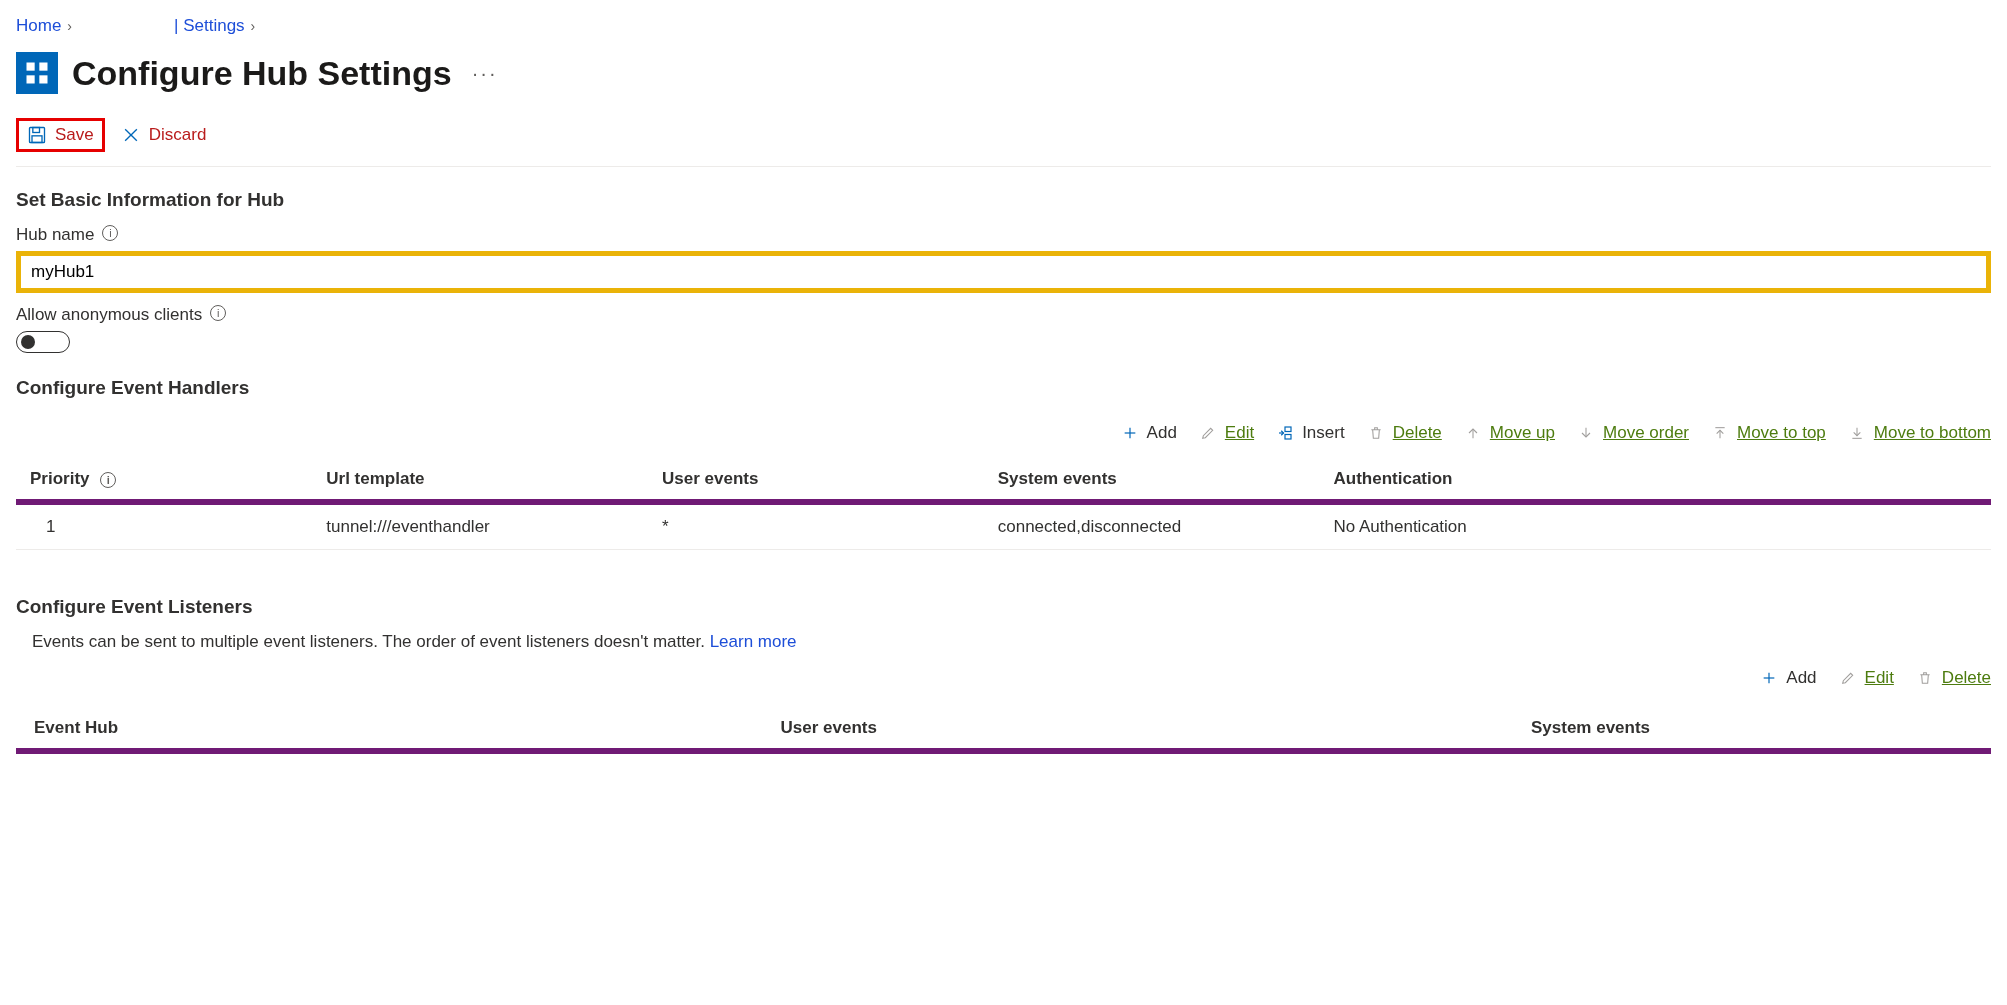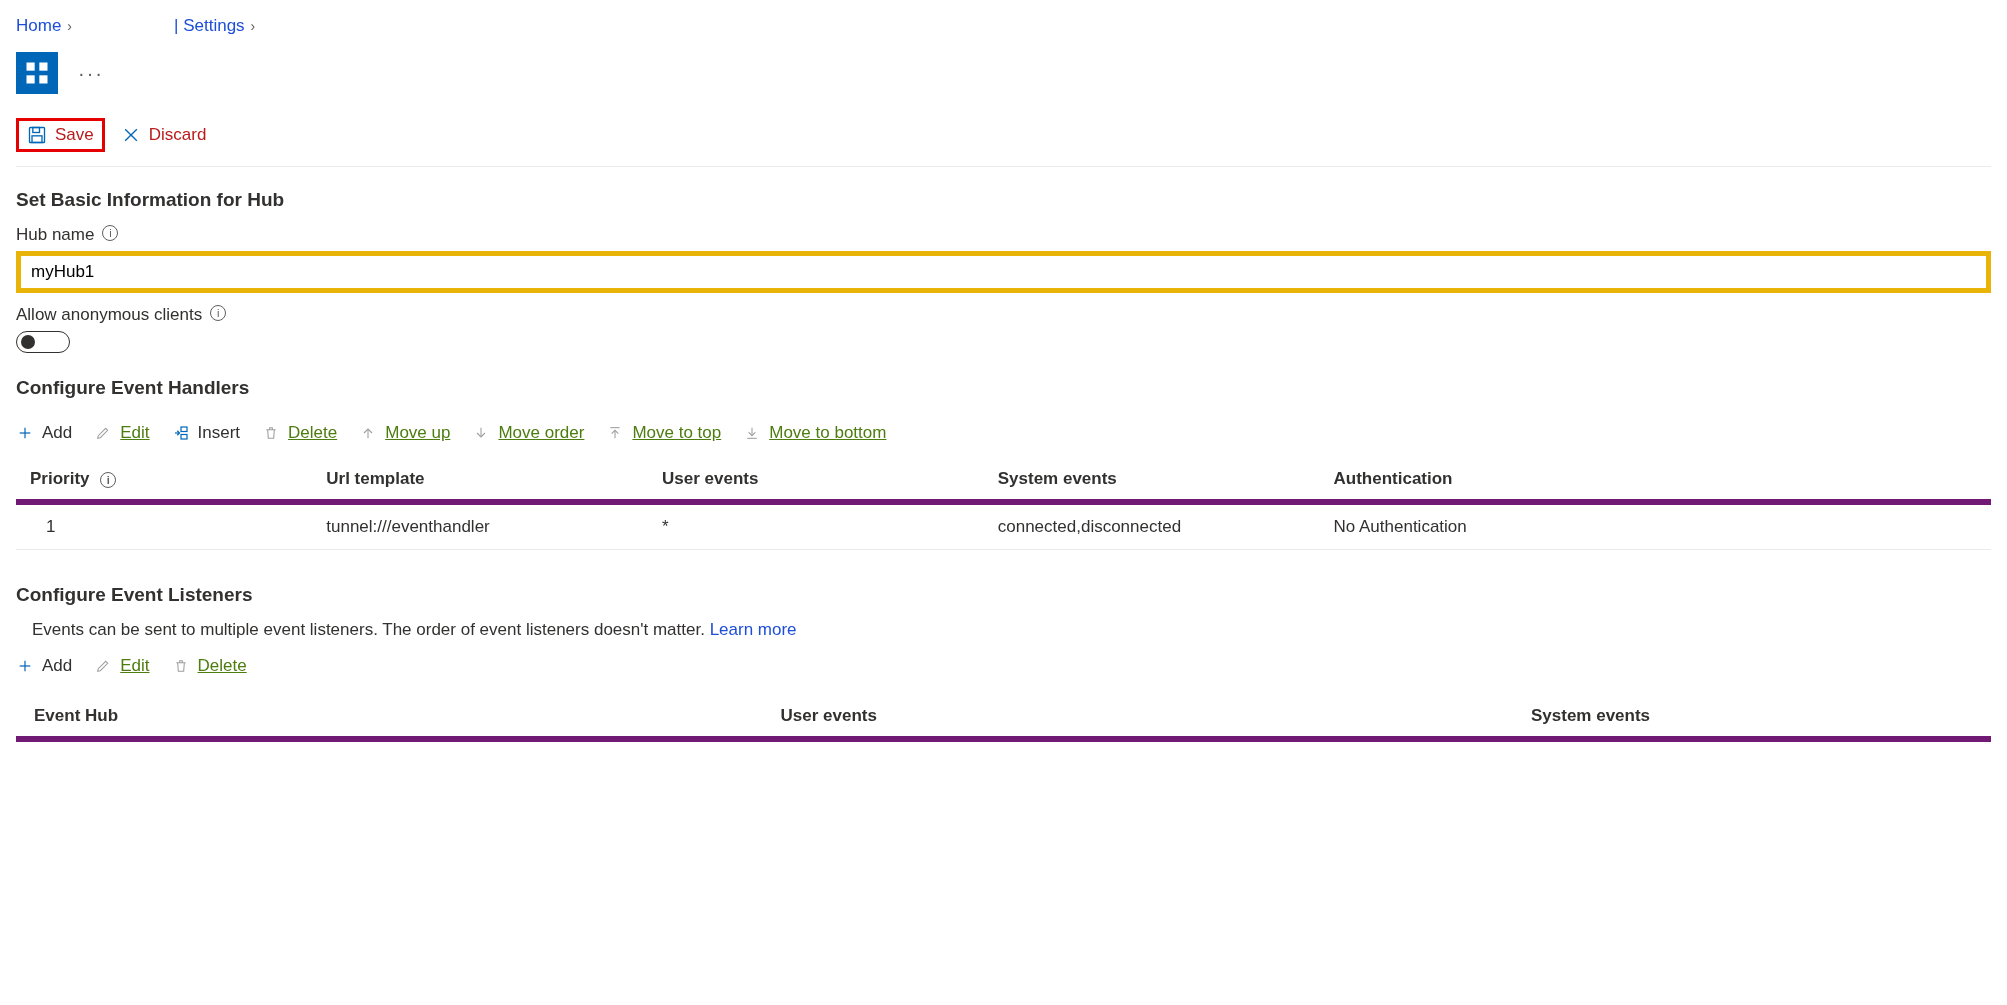--- a/index.html
+++ b/index.html
@@ -84,20 +84,21 @@
   .toggle .knob {
     width: 14px; height: 14px; border-radius: 50%;
     background: #323130;
     position: absolute; left: 4px; top: 3px;
   }
   .cmd-bar {
     display: flex;
     align-items: center;
     gap: 22px;
     padding: 10px 0;
+    justify-content: flex-end;
   }
   .cmd-btn {
     display: flex; align-items: center; gap: 8px;
     font-size: 17px; cursor: pointer;
     color: #323130;
   }
   .cmd-btn.disabled { color: #4d7c0f; cursor: default; text-decoration: underline; }
   .cmd-btn .ic { color: #0067b8; width:18px;height:18px;display:flex;align-items:center;justify-content:center; }
   .cmd-btn.disabled .ic { color: #a19f9d; }
   table { width: 100%; border-collapse: collapse; margin-top: 6px; }
@@ -134,20 +135,21 @@
 
 <div class="page-header">
   <div class="icon-box">
     <svg width="28" height="28" viewBox="0 0 24 24" fill="none">
         <rect x="3" y="3" width="7" height="7" fill="#fff"></rect>
         <rect x="14" y="3" width="7" height="7" fill="#fff"></rect>
         <rect x="3" y="14" width="7" height="7" fill="#fff"></rect>
         <rect x="14" y="14" width="7" height="7" fill="#fff"></rect>
       </svg>
   </div>
+  <h1>Configure Hub Settings</h1>
   <span class="more">···</span>
 </div>
 
 
 <div class="toolbar">
   <div class="tb-btn highlight-save">
     <span class="ic">
       <svg width="20" height="20" viewBox="0 0 24 24" fill="none" stroke="#0067b8" stroke-width="1.6">
           <rect x="3" y="3" width="18" height="18" rx="1"></rect>
           <rect x="7" y="3" width="8" height="6"></rect>
@@ -280,21 +282,21 @@
       <td style="padding-left:30px">1</td>
       <td>tunnel:///eventhandler</td>
       <td>*</td>
       <td>connected,disconnected</td>
       <td>No Authentication</td>
     </tr>
   </tbody>
 </table>
 
 
-<h2 class="section" style="margin-top:34px">Configure Event Listeners</h2>
+<h2 class="section" style="margin-top:46px">Configure Event Listeners</h2>
 <p class="helper-text">
   <span>Events can be sent to multiple event listeners. The order of event listeners doesn't matter. </span>
   <a>Learn more</a>
 </p>
 
 <div class="cmd-bar">
   <div class="cmd-btn">
     <span class="ic">
         <svg width="16" height="16" viewBox="0 0 24 24" stroke="#0067b8" stroke-width="1.8">
           <line x1="12" y1="4" x2="12" y2="20"></line>

